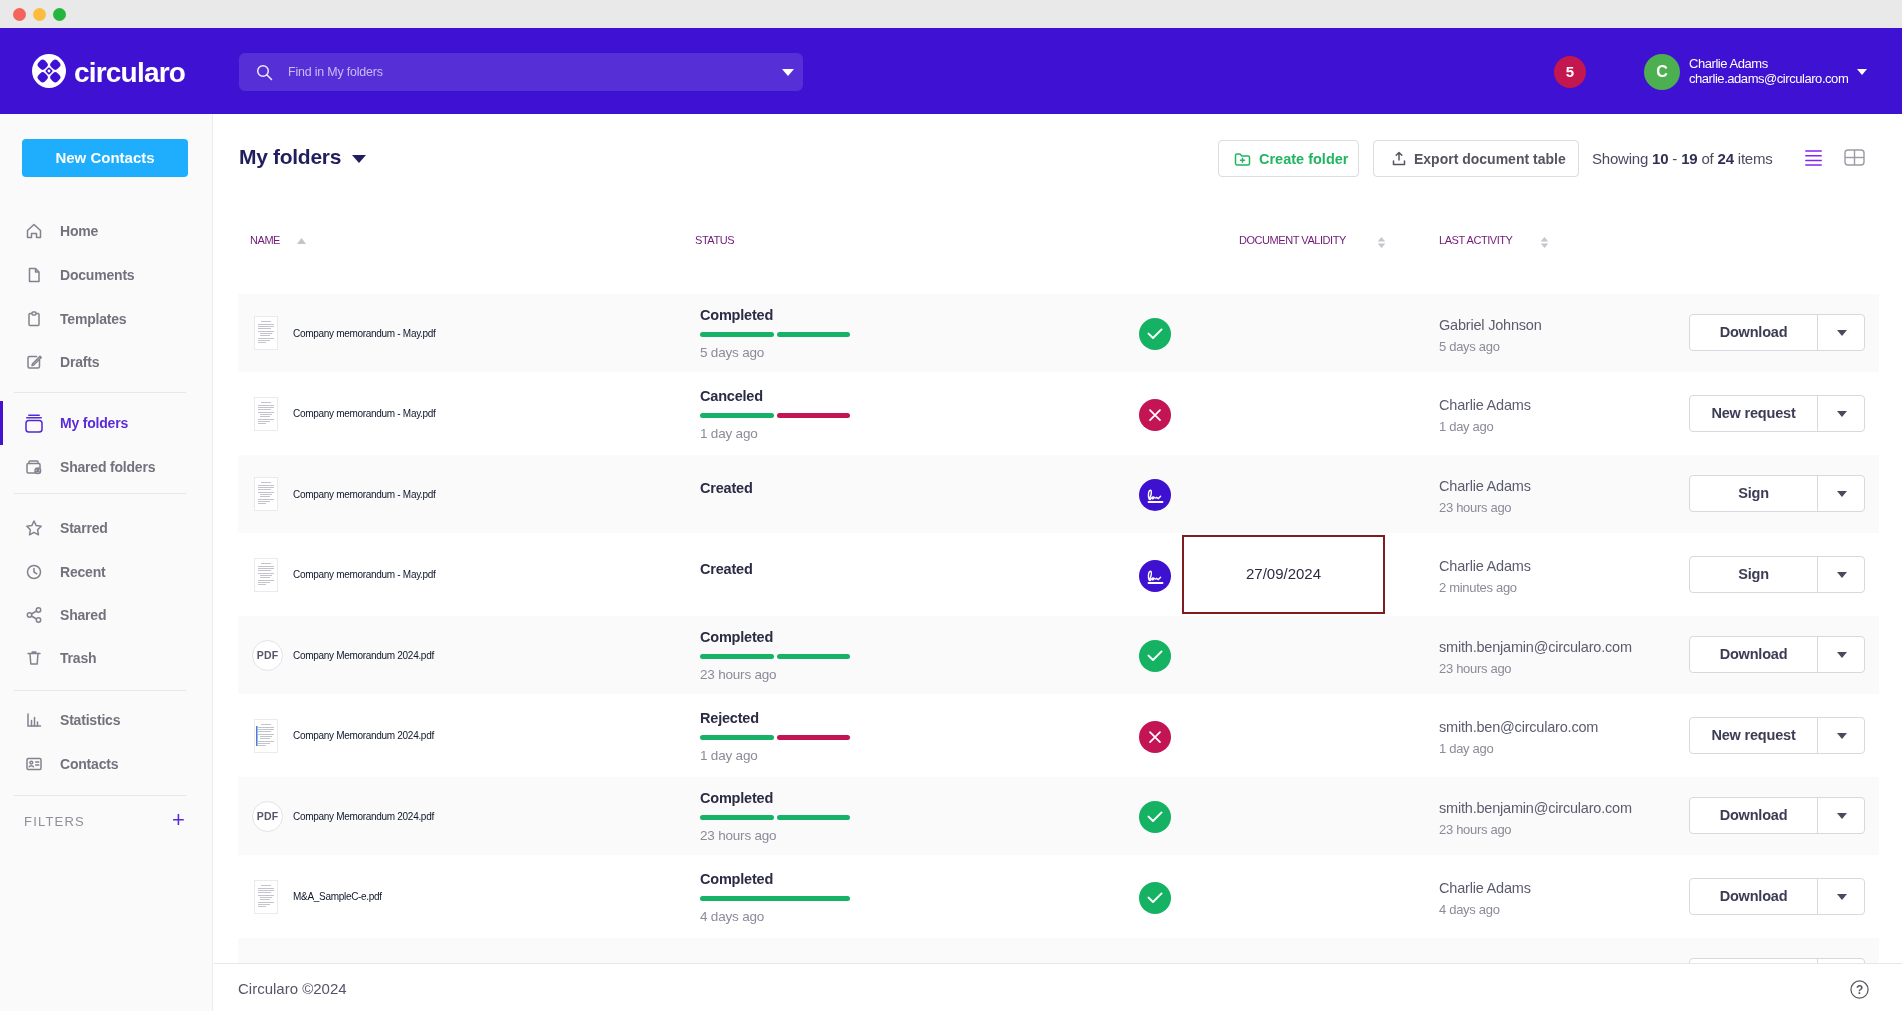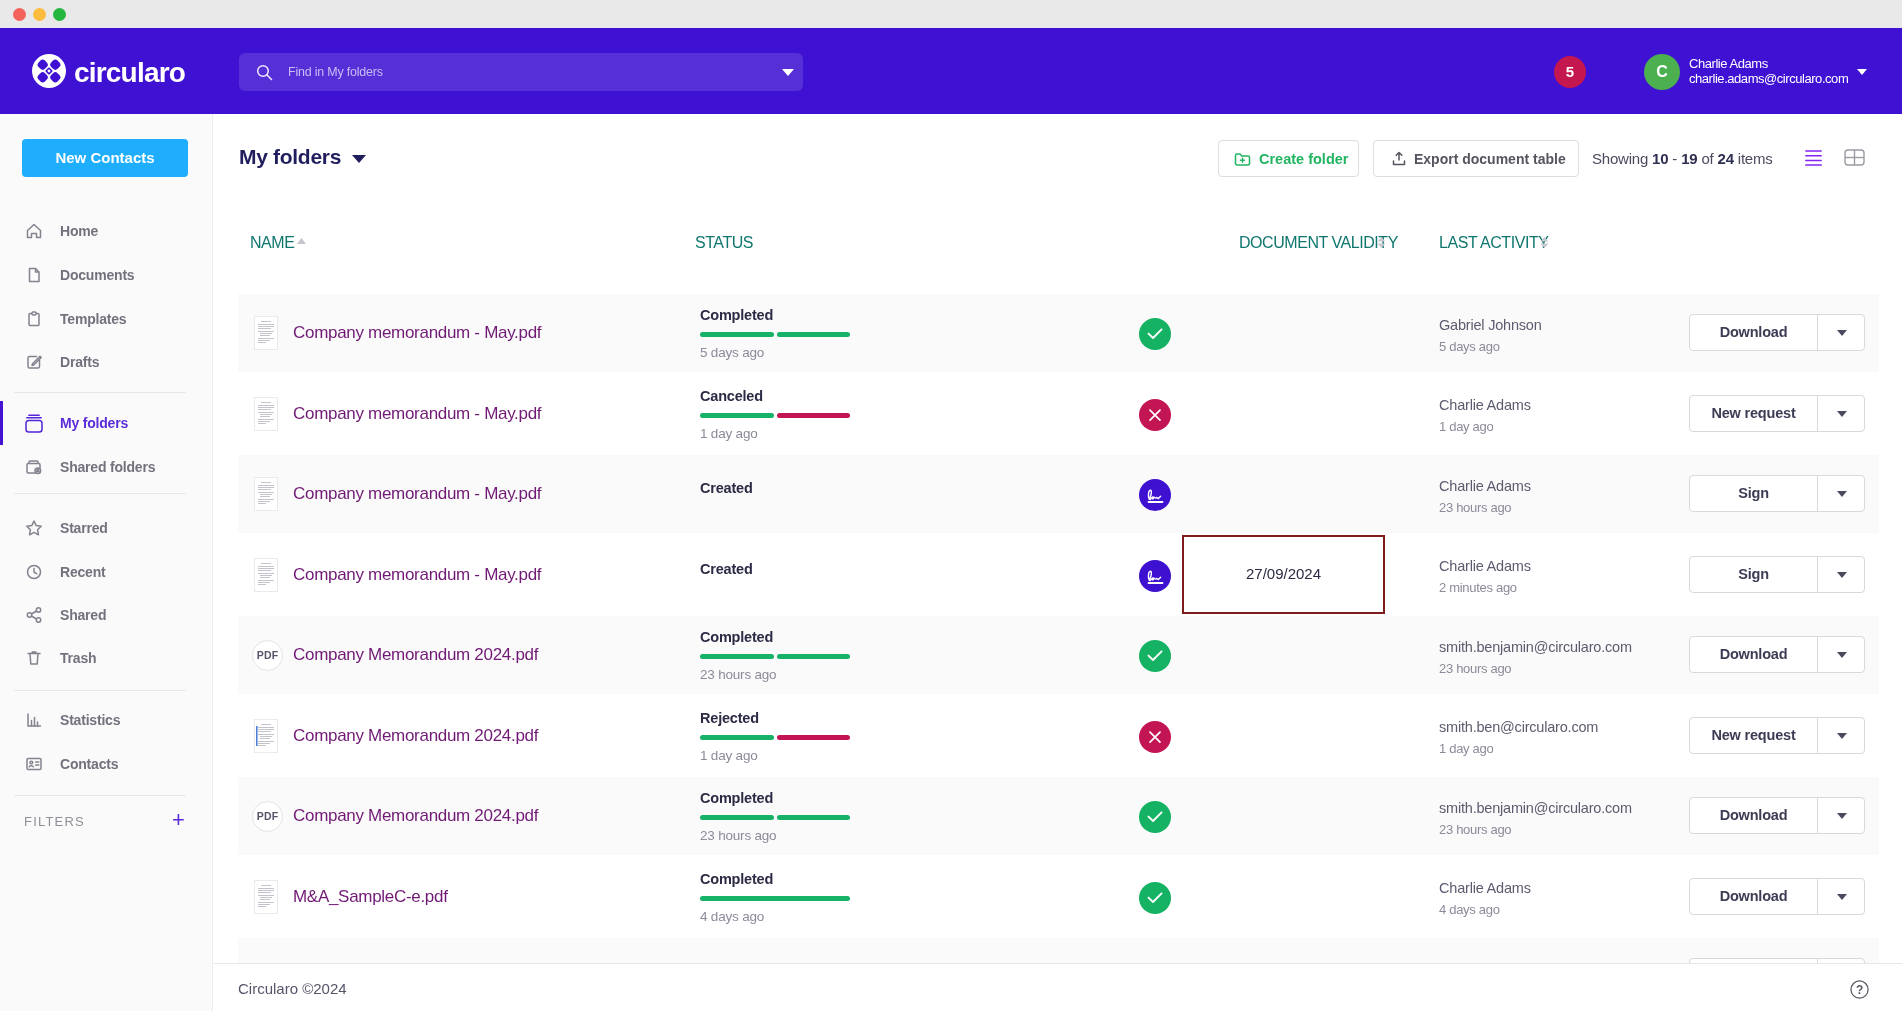--- a/index.html
+++ b/index.html
@@ -27,27 +27,27 @@
   .actbar { position:absolute; left:0; width:2.5px; background:#4412d0; }
   .sdiv { position:absolute; left:14px; width:172px; border-top:1px solid #e7e7ea; }
   .filters { position:absolute; left:24px; color:#8f8f99; font-size:13px; letter-spacing:1.2px; }
   .fplus { position:absolute; left:172px; color:#5a2bd9; font-size:22px; font-weight:400; }
   
   .main { position:absolute; left:214px; top:114px; width:1688px; height:897px; background:#fff; }
   .title { position:absolute; left:25px; top:31px; font-size:21px; letter-spacing:-0.3px; font-weight:bold; color:#211e5e; }
   .tcaret { position:absolute; left:138px; top:41px; width:0; height:0; border-left:7px solid transparent; border-right:7px solid transparent; border-top:8px solid #211e5e; }
   .btn-top { position:absolute; top:26px; height:37px; border:1px solid #dcdce1; border-radius:4px; background:#fff; font-size:14.5px; font-weight:bold; white-space:nowrap; }
   .showing { position:absolute; top:36px; font-size:15px; letter-spacing:-0.2px; color:#4b4b60; }
-  .th { position:absolute; top:120px; font-size:16px; color:#0f766e; letter-spacing:-0.45px; }
+  .th { position:absolute; top:120px; font-size:11px; color:#701a75; letter-spacing:-0.45px; }
   
   .row { position:absolute; left:24px; width:1641px; height:78px; }
   .row.g { background:#fafafa; }
   .dthumb { position:absolute; left:16px; top:22px; }
   .pdfc { position:absolute; left:14px; top:24px; width:31px; height:31px; border:1px solid #e3e3e8; border-radius:50%; background:#fff; color:#55556a; font-size:10.5px; font-weight:bold; text-align:center; line-height:29px; letter-spacing:0.2px; }
-  .dname { position:absolute; left:55px; top:0; height:78px; display:flex; align-items:center; font-size:17px; letter-spacing:-0.3px; color:#701a75; }
+  .dname { position:absolute; left:55px; top:0; height:78px; display:flex; align-items:center; font-size:10px; letter-spacing:-0.3px; color:#0f172a; }
   .st { position:absolute; left:462px; top:0; height:78px; width:160px; }
   .st .t { position:absolute; top:13px; font-size:14.5px; letter-spacing:-0.2px; font-weight:bold; color:#2b2b45; }
   .st .t.only { top:25px; }
   .bar { position:absolute; top:38px; height:5px; border-radius:3px; background:#15b267; }
   .bar.red { background:#c31553; }
   .st .d { position:absolute; top:51px; font-size:13.5px; letter-spacing:-0.2px; color:#8b8b9a; }
   .circ { position:absolute; left:901px; top:24px; width:32px; height:32px; border-radius:50%; }
   .circ.gr { background:#15b264; } .circ.rd { background:#c31553; } .circ.pu { background:#3e10d0; }
   .circ svg { position:absolute; left:0; top:0; }
   .la { position:absolute; left:1201px; top:0; height:78px; padding-top:5px; display:flex; flex-direction:column; justify-content:center; }

